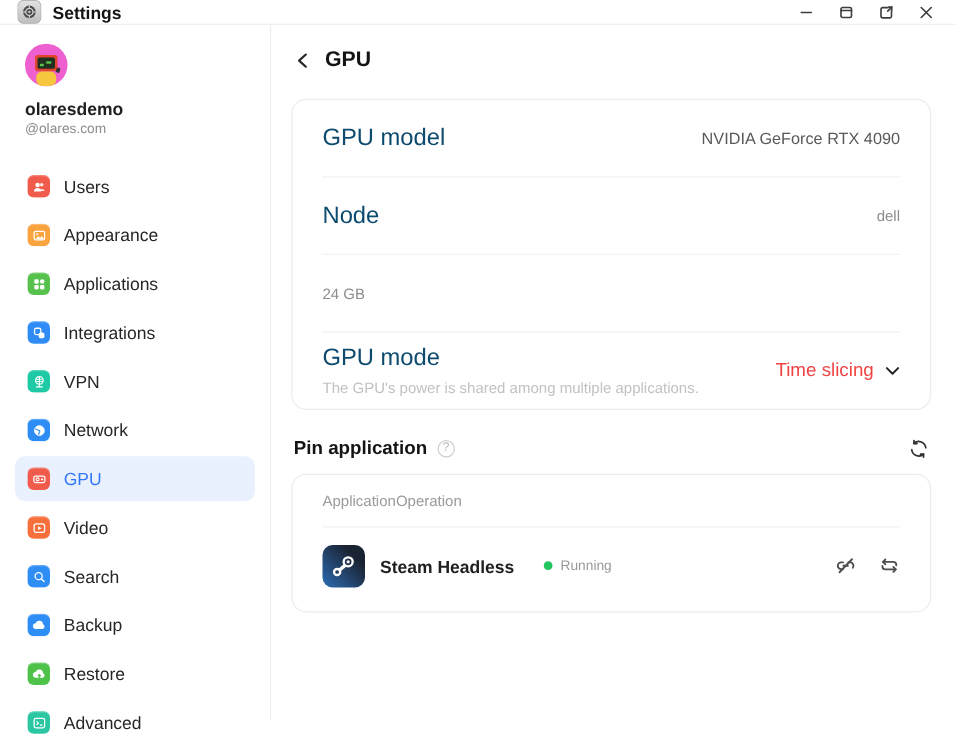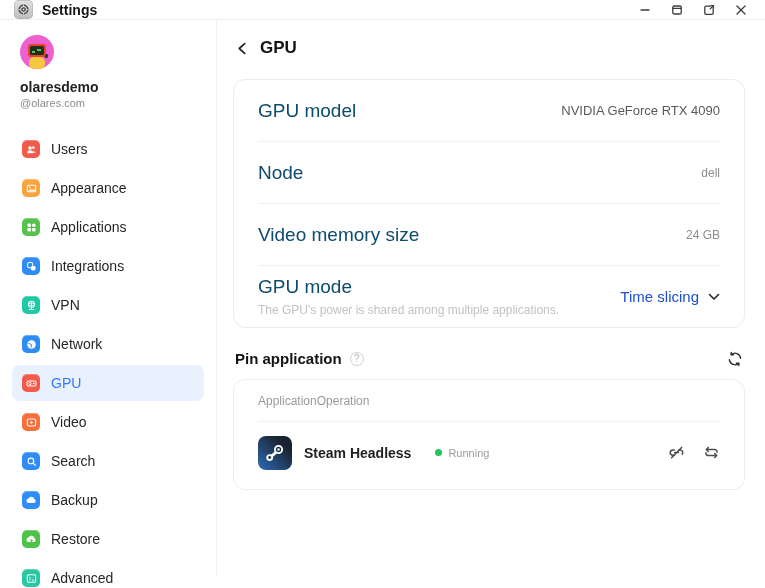--- a/index.html
+++ b/index.html
@@ -46,21 +46,21 @@
   
   .card { border:1px solid #ececec; border-radius:12px; background:#fff; }
   .row { display:flex; align-items:center; justify-content:space-between;
     padding:0 24px; height:61px; }
   .divider { height:1px; background:#f1f1f1; margin:0 24px; }
   .row-label { font-size:19px; color:#0c4a6e; }
   .row-sub { font-size:12px; color:#c2c2c2; margin-top:5px; }
   .val-md { font-size:13px; color:#595959; }
   .val-sm { font-size:12px; color:#8c8c8c; }
   .select { display:flex; align-items:center; gap:9px; font-size:15px;
-    color:#1d4ed8; cursor:pointer; }
+    color:#ef4444; cursor:pointer; }
   .select .chev { color:#262626; display:flex; }
 
   
   .section-head { display:flex; align-items:center; margin:22px 2px 12px 2px; }
   .section-title { font-size:15px; font-weight:bold; color:#141414; }
   .help { width:14px; height:14px; border:1px solid #cfcfcf; color:#b9b9b9;
     border-radius:50%; font-size:10px; line-height:12px; text-align:center;
     margin-left:8px; cursor:pointer; }
   .refresh { margin-left:auto; color:#2f2f2f; cursor:pointer; display:flex; }
 
@@ -293,23 +293,20 @@
         </div>
         <div class="divider"></div>
         <div class="row">
           <div>
             <div class="row-label">Node</div>
           </div>
           <div class="val-sm">dell</div>
         </div>
         <div class="divider"></div>
         <div class="row">
-          <div>
-            <div class="row-label">Video memory size</div>
-          </div>
           <div class="val-sm">24 GB</div>
         </div>
         <div class="divider"></div>
         <div class="row">
           <div>
             <div class="row-label">GPU mode</div>
             <div class="row-sub">The GPU's power is shared among multiple applications.</div>
           </div>
           <div class="select">
             <span>Time slicing</span>

